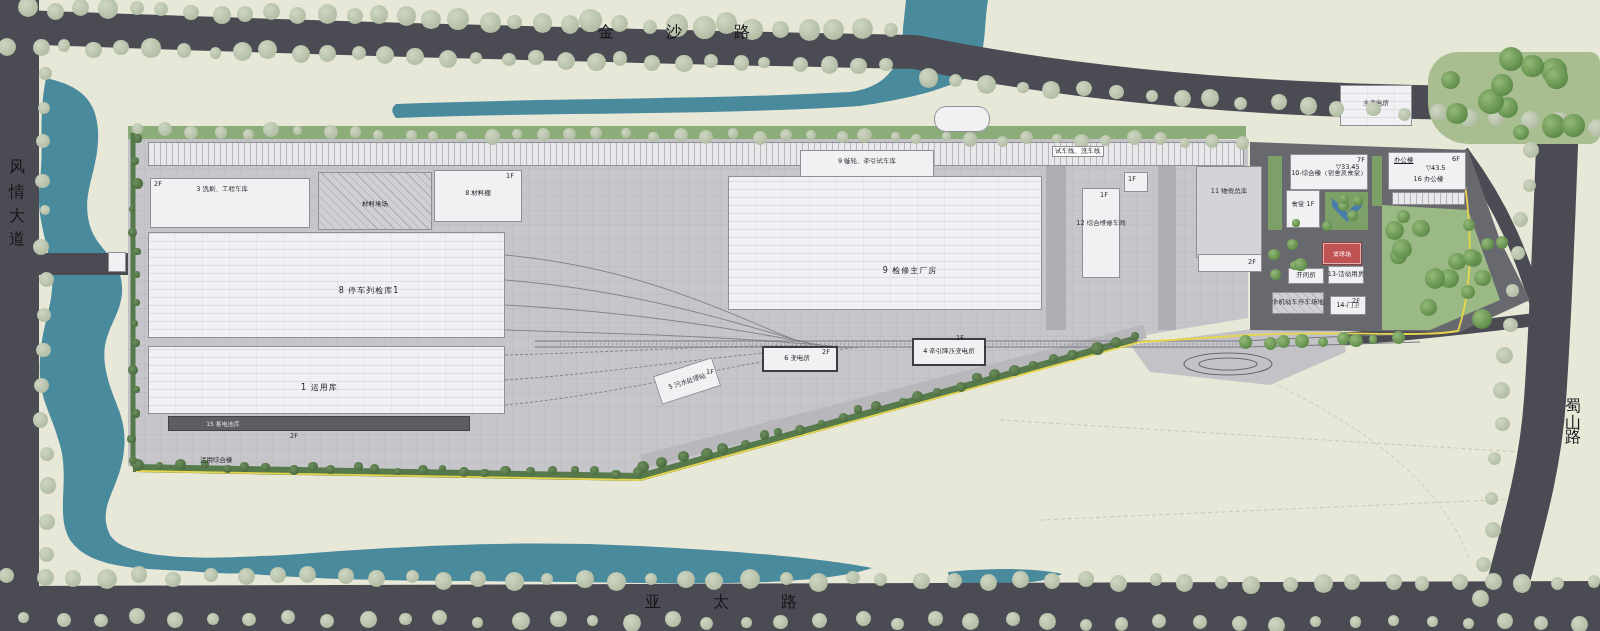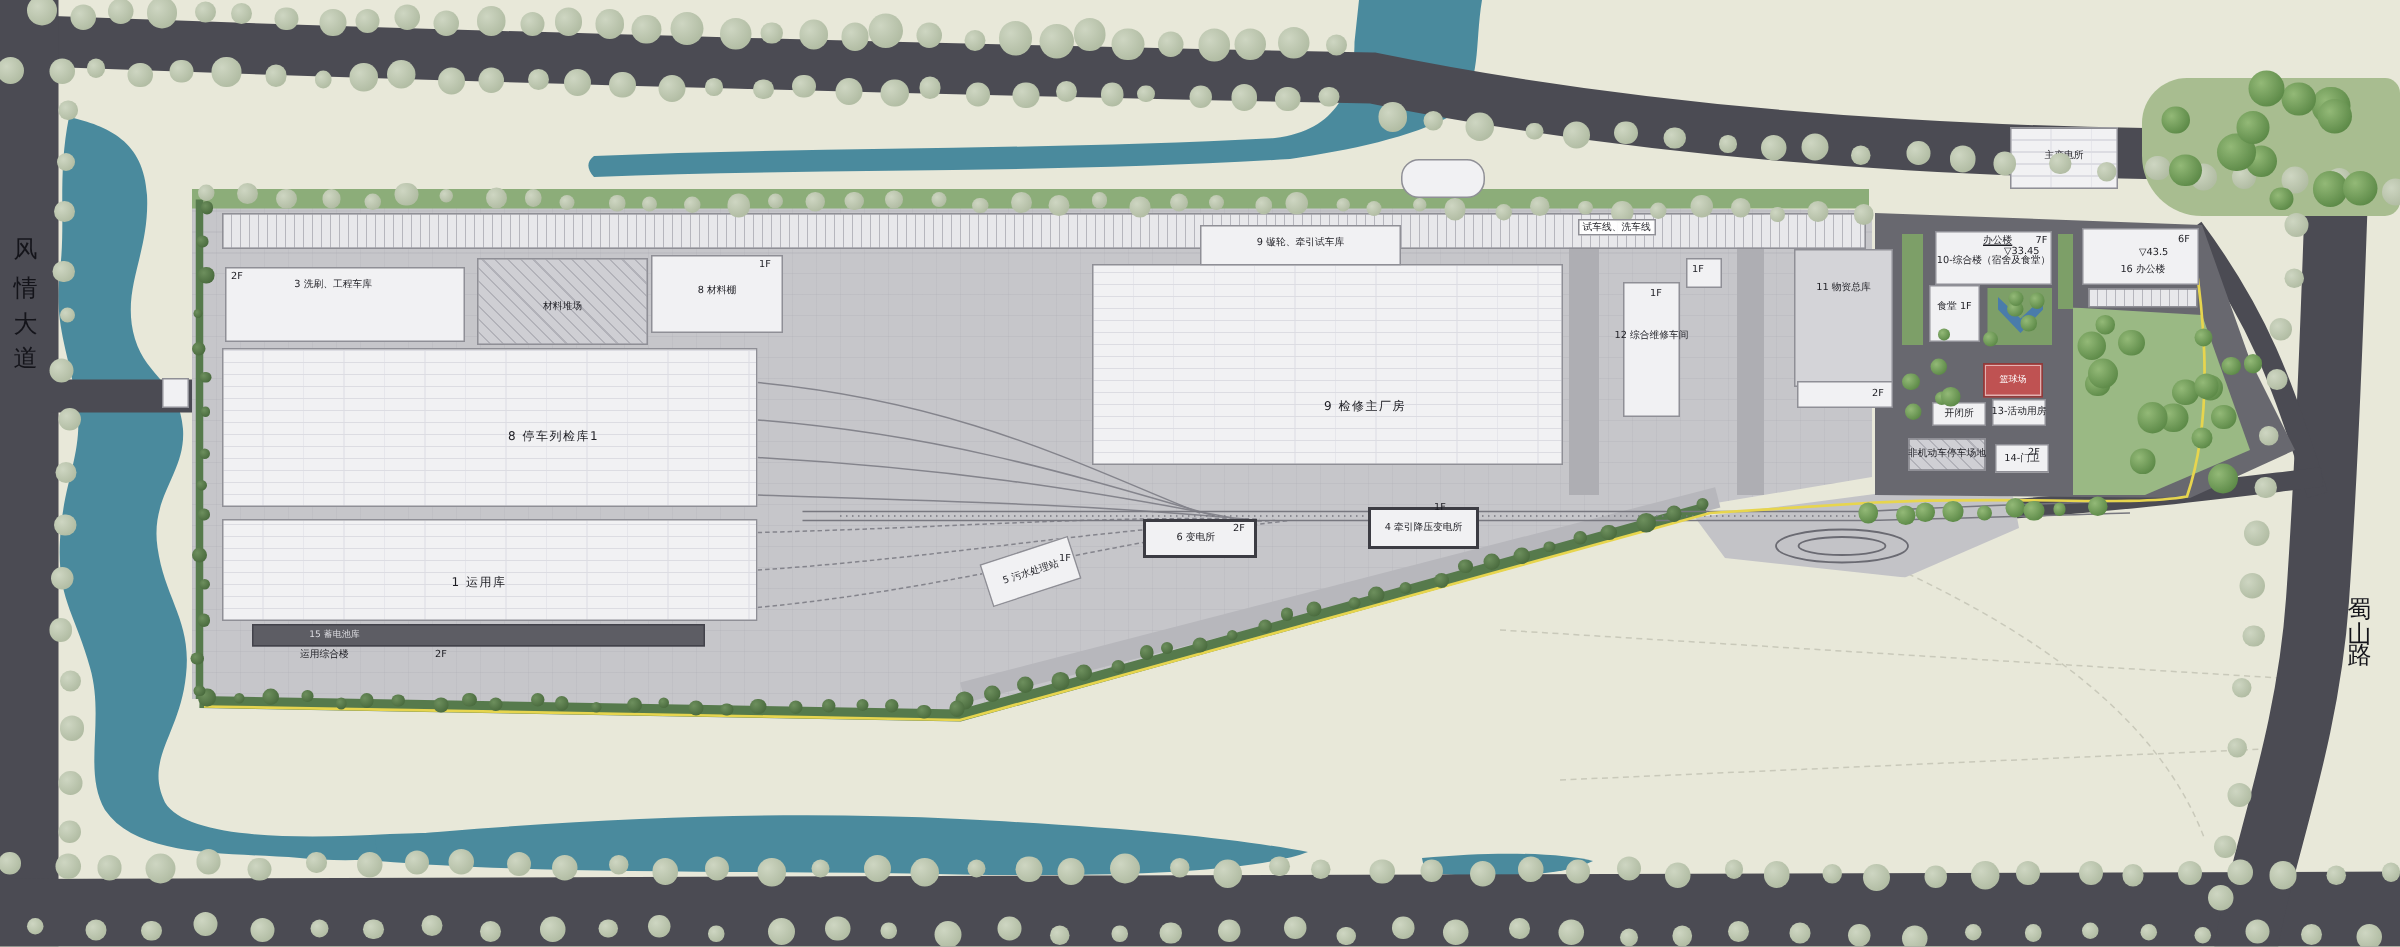--- a/index.html
+++ b/index.html
@@ -563,32 +563,34 @@
       <span class="tree park" style="left: 1338.4px; top: 200.6px; width: 10.3px; height: 10.3px;"></span>
       <span class="tree park" style="left: 1352.6px; top: 195.3px; width: 10.6px; height: 10.6px;"></span>
       <span class="tree park" style="left: 1347.3px; top: 210.4px; width: 10.8px; height: 10.8px;"></span>
       <span class="tree park" style="left: 1338.8px; top: 194.4px; width: 10.1px; height: 10.1px;"></span>
       <span class="tree park" style="left: 1321.5px; top: 220.9px; width: 10.1px; height: 10.1px;"></span>
     </div>
 
   <div id="tags">
       <div class="tag" style="left: 154px; top: 180px;">2F</div>
       <div class="tag" style="left: 506px; top: 172px;">1F</div>
-      <div class="tag" style="left: 200px; top: 432px;">运用综合楼</div>
+      <div class="tag" style="left: 200px; top: 456px;">运用综合楼</div>
       <div class="tag" style="left: 290px; top: 432px;">2F</div>
       <div class="tag chip" style="left: 1052px; top: 146px;">试车线、洗车线</div>
       <div class="tag" style="left: 706px; top: 368px;">1F</div>
       <div class="tag" style="left: 822px; top: 348px;">2F</div>
       <div class="tag" style="left: 956px; top: 334px;">1F</div>
       <div class="tag" style="left: 1100px; top: 191px;">1F</div>
       <div class="tag" style="left: 1128px; top: 175px;">1F</div>
       <div class="tag" style="left: 1248px; top: 258px;">2F</div>
       <div class="tag" style="left: 1357px; top: 156px;">7F</div>
       <div class="tag" style="left: 1336px; top: 163px;">▽33.45</div>
-      <div class="tag" style="left: 1322px; top: 156px; text-decoration: underline;">办公楼</div>
+      <div class="tag" style="left: 1394px; top: 156px; text-decoration: underline;">办公楼</div>
       <div class="tag" style="left: 1452px; top: 155px;">6F</div>
       <div class="tag" style="left: 1426px; top: 164px;">▽43.5</div>
       <div class="tag" style="left: 1352px; top: 297px;">2F</div>
     </div>
 
+  <span class="roadname h" style="left:598px;top:22px;">金沙路</span>
+  <span class="roadname h" style="left:645px;top:592px;">亚太路</span>
   <span class="roadname v" style="left:6px;top:146px;">风情大道</span>
   <span class="roadname v2" style="left:1562px;top:386px;">蜀山路</span>
 </div>
 
 </body></html>

